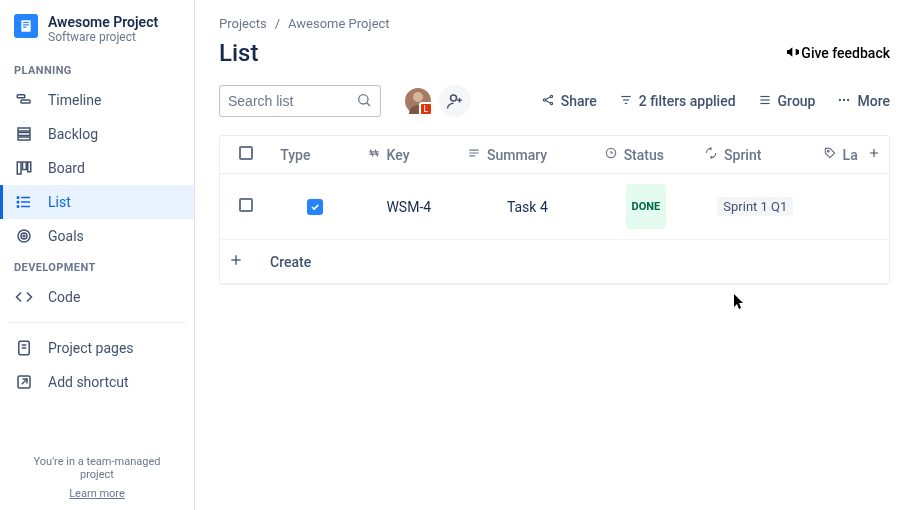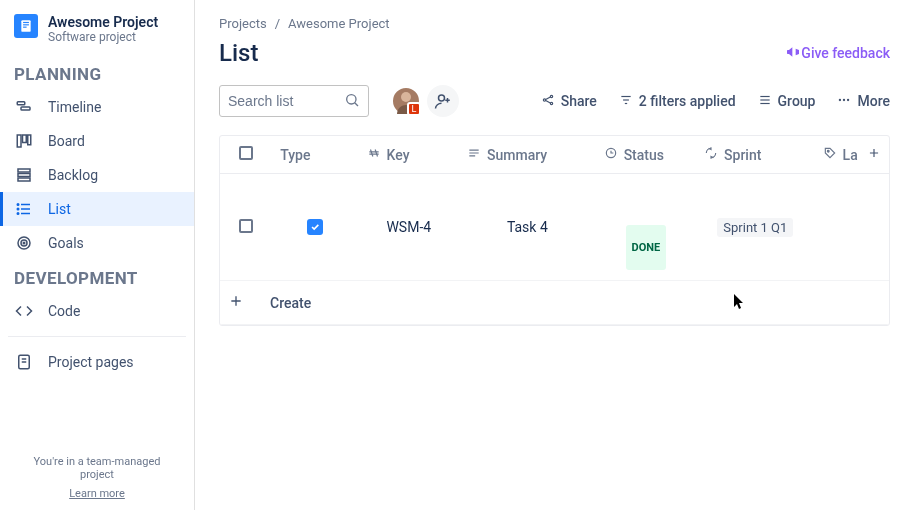--- a/index.html
+++ b/index.html
@@ -32,21 +32,21 @@
     width: 24px; height: 24px;
     background: #2684FF;
     border-radius: 3px;
     display:flex; align-items:center; justify-content:center;
     color:#fff; font-size:12px;
   }
   .proj-avatar svg { display:block; }
   .proj-title { font-weight: 600; font-size: 14px; color:#172B4D; }
   .proj-sub { font-size: 12px; color:#6B778C; }
   .section-label {
-    font-size: 17px;
+    font-size: 11px;
     font-weight: 700;
     color:#6B778C;
     letter-spacing: .4px;
     padding: 8px 14px 6px;
   }
   .nav-item {
     display:flex; align-items:center; gap:14px;
     padding: 8px 14px;
     color:#42526E;
     cursor:pointer;
@@ -68,26 +68,26 @@
     font-size:11px;
     color:#6B778C;
   }
   .sidebar-footer .learn { display:block; margin-top:6px; color:#6B778C; }
   
   .main { flex:1; padding: 16px 24px; display:flex; flex-direction:column; }
   .breadcrumb { display:flex; align-items:center; gap:8px; font-size:13px; color:#6B778C; }
   .breadcrumb a { color:#6B778C; text-decoration:none; }
   .page-head { display:flex; justify-content:space-between; align-items:center; margin-top:8px; }
   .page-title { font-size:24px; font-weight:500; color:#172B4D; }
-  .feedback { display:flex; align-items:center; font-size:14px; color:#8b5cf6; cursor:pointer; font-weight:500;}
+  .feedback { display:flex; align-items:center; font-size:14px; color:#000000; cursor:pointer; font-weight:500;}
   .toolbar { display:flex; align-items:center; margin-top:18px; gap:8px; }
   .search {
     display:flex; align-items:center;
     border:1px solid #c2c2c2; border-radius:3px;
-    width:150px; height:32px; padding:0 8px;
+    width:162px; height:32px; padding:0 8px;
     color:#6B778C;
   }
   .search input { border:none; outline:none; font-size:14px; width:100%; color:#172B4D; background:transparent;}
   .search input::placeholder{color:#6B778C;}
   .avatar-stack { display:flex; align-items:center; margin-left:14px; gap:6px; }
   .avatar { width:30px; height:30px; border-radius:50%; background:#a57b63; display:flex; align-items:center; justify-content:center; color:#fff; font-size:12px; position:relative; border:2px solid #fff;}
   .avatar .badge { position:absolute; bottom:-2px; right:-2px; width:14px; height:14px; background:#DE350B; border-radius:3px; color:#fff; font-size:9px; display:flex;align-items:center;justify-content:center; border:2px solid #fff;}
   .add-person { width:32px; height:32px; border-radius:50%; background:#F5F6F7; display:flex; align-items:center; justify-content:center; color:#42526E; cursor:pointer;}
   .toolbar-right { margin-left:auto; display:flex; align-items:center; gap:22px; color:#42526E; font-size:14px;}
   .tb-btn { display:flex; align-items:center; gap:6px; cursor:pointer; font-weight:500;}
@@ -97,21 +97,21 @@
   col.c-check{width:52px;} col.c-type{width:86px;} col.c-key{width:100px;}
   col.c-summary{width:136px;} col.c-status{width:100px;} col.c-sprint{width:118px;}
   col.c-label{width:44px;} col.c-add{width:30px;}
   th, td { text-align:center; padding:10px 8px; font-size:14px; white-space:nowrap; overflow:hidden; text-overflow:ellipsis; }
   thead th { color:#6B778C; font-weight:500; border-bottom:1px solid #EBECF0; }
   thead th .hd { display:flex; align-items:center; gap:6px; }
   tbody td { color:#172B4D; }
   tbody tr { border-bottom:1px solid #F2F3F5; }
   .chk { width:14px; height:14px; border:2px solid #6B778C; border-radius:2px; display:inline-block;}
   .type-task { width:16px; height:16px; background:#2684FF; border-radius:3px; display:inline-flex; align-items:center; justify-content:center; color:#fff;}
-  .status-done { display:inline-block; background:#E3FCEF; color:#006644; font-size:11px; font-weight:700; padding:16px 6px; border-radius:3px;margin-top:41px;}
+  .status-done { display:inline-block; background:#E3FCEF; color:#006644; font-size:11px; font-weight:700; padding:16px 6px; border-radius:3px;}
   .sprint-tag { display:inline-block; background:#F4F5F7; color:#42526E; padding:2px 6px; border-radius:3px; font-size:13px;}
   .create-row td { color:#42526E; padding:12px 8px;}
   .create-inner { display:flex; align-items:center; gap:26px; font-weight:500;}
   svg { flex:none; }
   .cursor-dot { position:fixed; left:734px; top:294px; pointer-events:none; color:#000; }
 </style>
 </head>
 <body>
 
 <aside class="sidebar">
@@ -137,36 +137,36 @@
         <svg width="18" height="18" viewBox="0 0 24 24" fill="none" stroke="currentColor" stroke-width="2">
           <rect x="3" y="5" width="10" height="4" rx="1"></rect>
           <rect x="8" y="12" width="12" height="4" rx="1"></rect>
         </svg>
       </span>
     <span>Timeline</span>
   </div>
   <div class="nav-item">
     <span class="icon">
         <svg width="18" height="18" viewBox="0 0 24 24" fill="none" stroke="currentColor" stroke-width="2">
+          <rect x="4" y="4" width="16" height="4"></rect>
+          <rect x="4" y="10" width="16" height="4"></rect>
+          <rect x="4" y="16" width="16" height="4"></rect>
+        </svg>
+      </span>
+    <span>Backlog</span>
+  </div>
+  <div class="nav-item">
+    <span class="icon">
+        <svg width="18" height="18" viewBox="0 0 24 24" fill="none" stroke="currentColor" stroke-width="2">
           <rect x="3" y="4" width="5" height="16"></rect>
           <rect x="10" y="4" width="5" height="10"></rect>
           <rect x="17" y="4" width="4" height="13"></rect>
         </svg>
       </span>
     <span>Board</span>
-  </div>
-  <div class="nav-item">
-    <span class="icon">
-        <svg width="18" height="18" viewBox="0 0 24 24" fill="none" stroke="currentColor" stroke-width="2">
-          <rect x="4" y="4" width="16" height="4"></rect>
-          <rect x="4" y="10" width="16" height="4"></rect>
-          <rect x="4" y="16" width="16" height="4"></rect>
-        </svg>
-      </span>
-    <span>Backlog</span>
   </div>
   <div class="nav-item active">
     <span class="icon">
         <svg width="18" height="18" viewBox="0 0 24 24" fill="none" stroke="currentColor" stroke-width="2">
           <line x1="8" y1="6" x2="20" y2="6"></line>
           <line x1="8" y1="12" x2="20" y2="12"></line>
           <line x1="8" y1="18" x2="20" y2="18"></line>
           <circle cx="4" cy="6" r="1"></circle>
           <circle cx="4" cy="12" r="1"></circle>
           <circle cx="4" cy="18" r="1"></circle>
@@ -200,20 +200,30 @@
 
   <div class="nav-item">
     <span class="icon">
         <svg width="18" height="18" viewBox="0 0 24 24" fill="none" stroke="currentColor" stroke-width="2">
           <rect x="5" y="3" width="14" height="18" rx="2"></rect>
           <line x1="9" y1="8" x2="15" y2="8"></line>
           <line x1="9" y1="12" x2="15" y2="12"></line>
         </svg>
       </span>
     <span>Project pages</span>
+  </div>
+  <div class="nav-item">
+    <span class="icon">
+        <svg width="18" height="18" viewBox="0 0 24 24" fill="none" stroke="currentColor" stroke-width="2">
+          <rect x="4" y="4" width="16" height="16" rx="2"></rect>
+          <polyline points="10 8 16 8 16 14"></polyline>
+          <line x1="16" y1="8" x2="9" y2="15"></line>
+        </svg>
+      </span>
+    <span>Add shortcut</span>
   </div>
 
   <div class="sidebar-footer">
     <span>You're in a team-managed project</span>
     <a href="#" class="learn">Learn more</a>
   </div>
 </aside>
 
 <main class="main">
   <nav class="breadcrumb">

